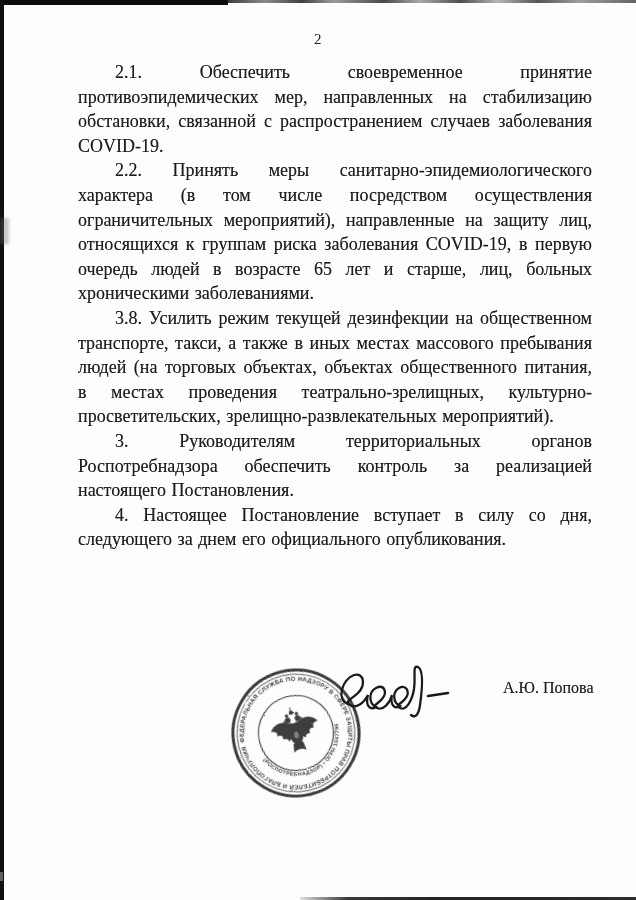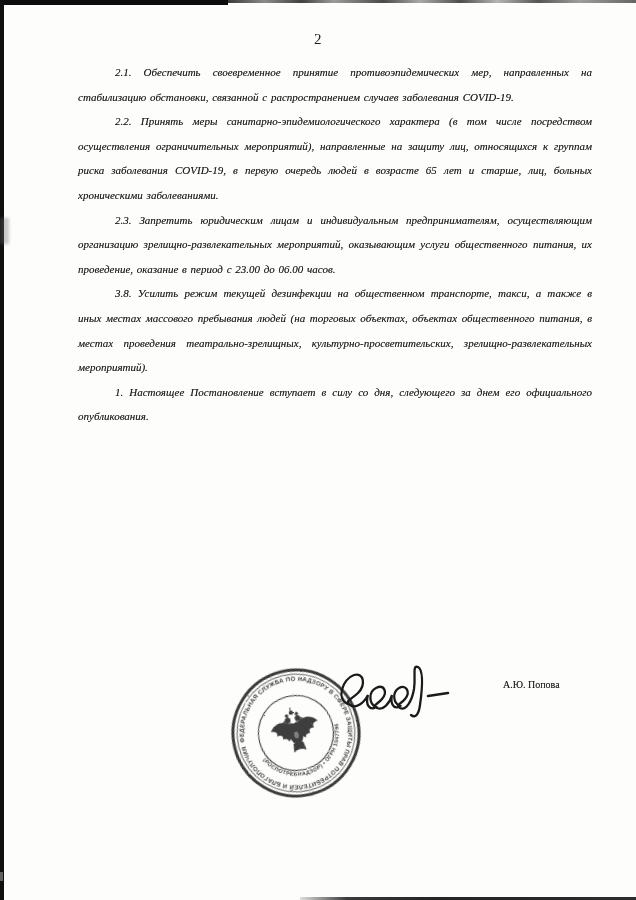--- a/index.html
+++ b/index.html
@@ -14,51 +14,51 @@
     opacity:.85;}
   .art-left{position:absolute;top:0;left:0;width:4px;height:100%;background:#101010;}
   .art-smudge{position:absolute;top:218px;left:0;width:9px;height:26px;background:#6a6a6a;opacity:.35;filter:blur(1.5px);}
   .art-bottom{position:absolute;bottom:0;left:300px;width:336px;height:3px;
     background:linear-gradient(90deg,rgba(45,45,45,.15),#3a3a3a 14%,#242424 40%,#2c2c2c 100%);}
   .art-tick{position:absolute;top:872px;left:0;width:3px;height:9px;background:#9a9a9a;opacity:.6;}
 
   .page-number{position:absolute;top:31px;left:0;width:100%;text-align:center;
     font-size:15px;letter-spacing:.5px;}
   .doc-body{position:absolute;top:60px;left:78px;width:514px;
-    font-size:11px;line-height:24.6px;text-align:justify;
-    text-shadow:0 0 .5px rgba(25,25,25,.55);font-style:italic;}
+    font-size:18px;line-height:24.6px;text-align:justify;
+    text-shadow:0 0 .5px rgba(25,25,25,.55);}
   .doc-body p{margin:0;text-indent:37px;word-spacing:1px;}
 
   .seal{position:absolute;left:229px;top:666px;width:134px;height:134px;transform:rotate(-14deg);}
   .seal svg{width:100%;height:100%;}
   .seal text{font-family:"Liberation Sans","DejaVu Sans",sans-serif;font-weight:bold;fill:#2d2d2d;}
   .sig{position:absolute;left:332px;top:662px;width:120px;height:64px;}
-  .signatory{position:absolute;left:503px;top:679px;font-size:10px;
+  .signatory{position:absolute;left:503px;top:679px;font-size:16px;
     text-shadow:0 0 .5px rgba(25,25,25,.5);text-align:center;}
 </style>
 </head>
 <body>
 
 <div class="page">
 
   <div class="art-top-a"></div>
   <div class="art-top-b"></div>
   <div class="art-left"></div>
   <div class="art-smudge"></div>
   <div class="art-bottom"></div>
   <div class="art-tick"></div>
 
   <div class="page-number">2</div>
 
   <div class="doc-body">
     <p>2.1. Обеспечить своевременное принятие противоэпидемических мер, направленных на стабилизацию обстановки, связанной с распространением случаев заболевания COVID-19.</p>
     <p>2.2. Принять меры санитарно-эпидемиологического характера (в том числе посредством осуществления ограничительных мероприятий), направленные на защиту лиц, относящихся к группам риска заболевания COVID-19, в первую очередь людей в возрасте 65 лет и старше, лиц, больных хроническими заболеваниями.</p>
-    <p>2.3. Запретить юридическим лицам и индивидуальным предпринимателям, осуществляющим организацию зрелищно-развлекательных мероприятий, оказывающим услуги общественного питания, их проведение, оказание в период с 23.00 до 06.00 часов.</p>
     <p>3.8. Усилить режим текущей дезинфекции на общественном транспорте, такси, а также в иных местах массового пребывания людей (на торговых объектах, объектах общественного питания, в местах проведения театрально-зрелищных, культурно-просветительских, зрелищно-развлекательных мероприятий).</p>
-    <p>1. Настоящее Постановление вступает в силу со дня, следующего за днем его официального опубликования.</p>
+    <p>3. Руководителям территориальных органов Роспотребнадзора обеспечить контроль за реализацией настоящего Постановления.</p>
+    <p>4. Настоящее Постановление вступает в силу со дня, следующего за днем его официального опубликования.</p>
   </div>
 
   <div class="seal">
     <svg viewBox="-100 -100 200 200">
       <defs>
         <path id="outerArc" d="M -78,0 A 78,78 0 1,1 78,0 A 78,78 0 1,1 -78,0" fill="none"></path>
         <path id="innerArc" d="M -64,0 A 64,64 0 1,0 64,0" fill="none"></path>
         <filter id="grain" x="-10%" y="-10%" width="120%" height="120%">
           <feTurbulence type="fractalNoise" baseFrequency="0.35" numOctaves="2" result="n"></feTurbulence>
           <feDisplacementMap in="SourceGraphic" in2="n" scale="2.4"></feDisplacementMap>

